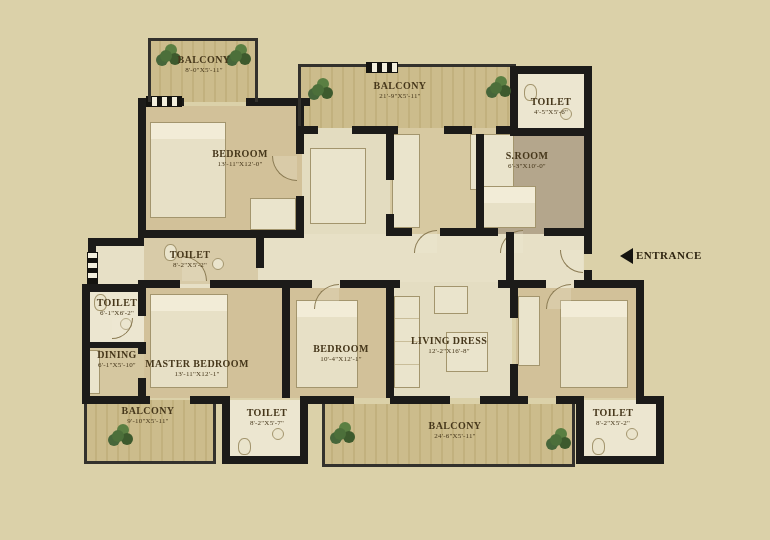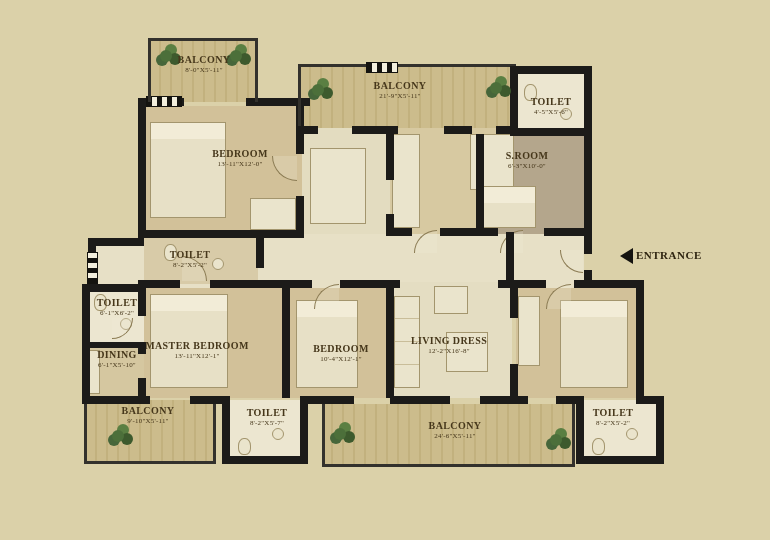--- a/index.html
+++ b/index.html
@@ -195,21 +195,21 @@
     <div class="d">8'-2"X5'-2"</div>
   </div>
   <div class="lbl" style="left:67px;top:297px;width:100px">
     <div class="n">TOILET</div>
     <div class="d">6'-1"X6'-2"</div>
   </div>
   <div class="lbl" style="left:67px;top:349px;width:100px">
     <div class="n">DINING</div>
     <div class="d">6'-1"X5'-10"</div>
   </div>
-  <div class="lbl" style="left:127px;top:340px;width:140px">
+  <div class="lbl" style="left:127px;top:358px;width:140px">
     <div class="n">MASTER BEDROOM</div>
     <div class="d">13'-11"X12'-1"</div>
   </div>
   <div class="lbl" style="left:281px;top:343px;width:120px">
     <div class="n">BEDROOM</div>
     <div class="d">10'-4"X12'-1"</div>
   </div>
   <div class="lbl" style="left:389px;top:335px;width:120px">
     <div class="n">LIVING DRESS</div>
     <div class="d">12'-2"X16'-8"</div>

